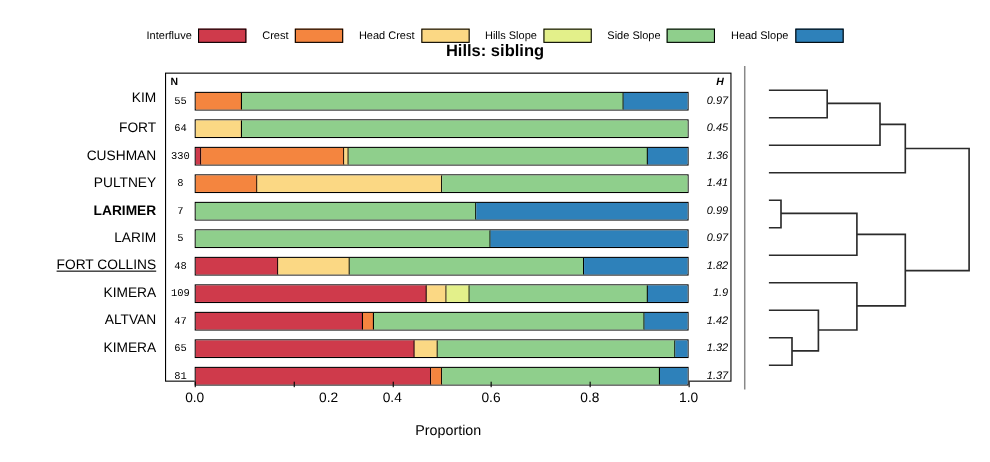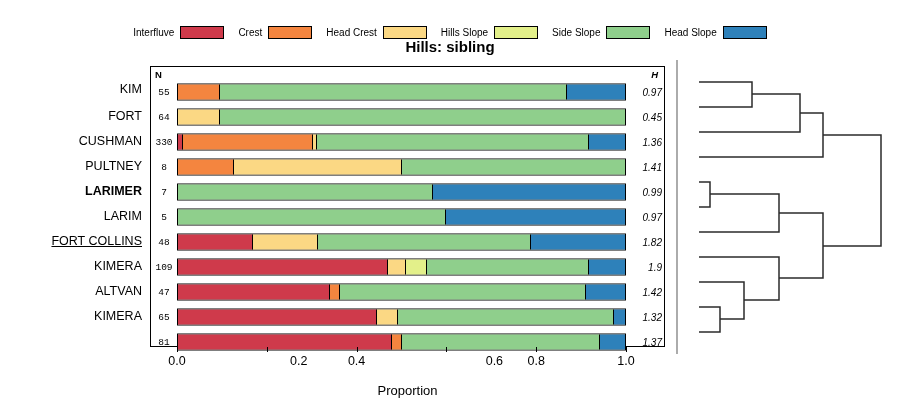--- a/index.html
+++ b/index.html
@@ -339,21 +339,21 @@
   </div>
 
 <div id="xaxis">
     <div class="xtick-mark" style="left: 27px;"></div>
     <div class="xtick-label" style="left: 27px;">0.0</div>
     <div class="xtick-mark" style="left: 116.8px;"></div>
     <div class="xtick-label" style="left: 116.8px; margin-left: 32px;">0.2</div>
     <div class="xtick-mark" style="left: 206.6px;"></div>
     <div class="xtick-label" style="left: 206.6px;">0.4</div>
     <div class="xtick-mark" style="left: 296.4px;"></div>
-    <div class="xtick-label" style="left: 296.4px; margin-left: 48px;">0.6</div>
+    <div class="xtick-label" style="left: 296.4px;">0.6</div>
     <div class="xtick-mark" style="left: 386.2px;"></div>
     <div class="xtick-label" style="left: 386.2px;">0.8</div>
     <div class="xtick-mark" style="left: 476px;"></div>
     <div class="xtick-label" style="left: 476px;">1.0</div>
   </div>
 <div id="xaxis-title">Proportion</div>
 
 <div id="dendro">
   <svg width="224" height="300" viewBox="0 0 224 300">
 

